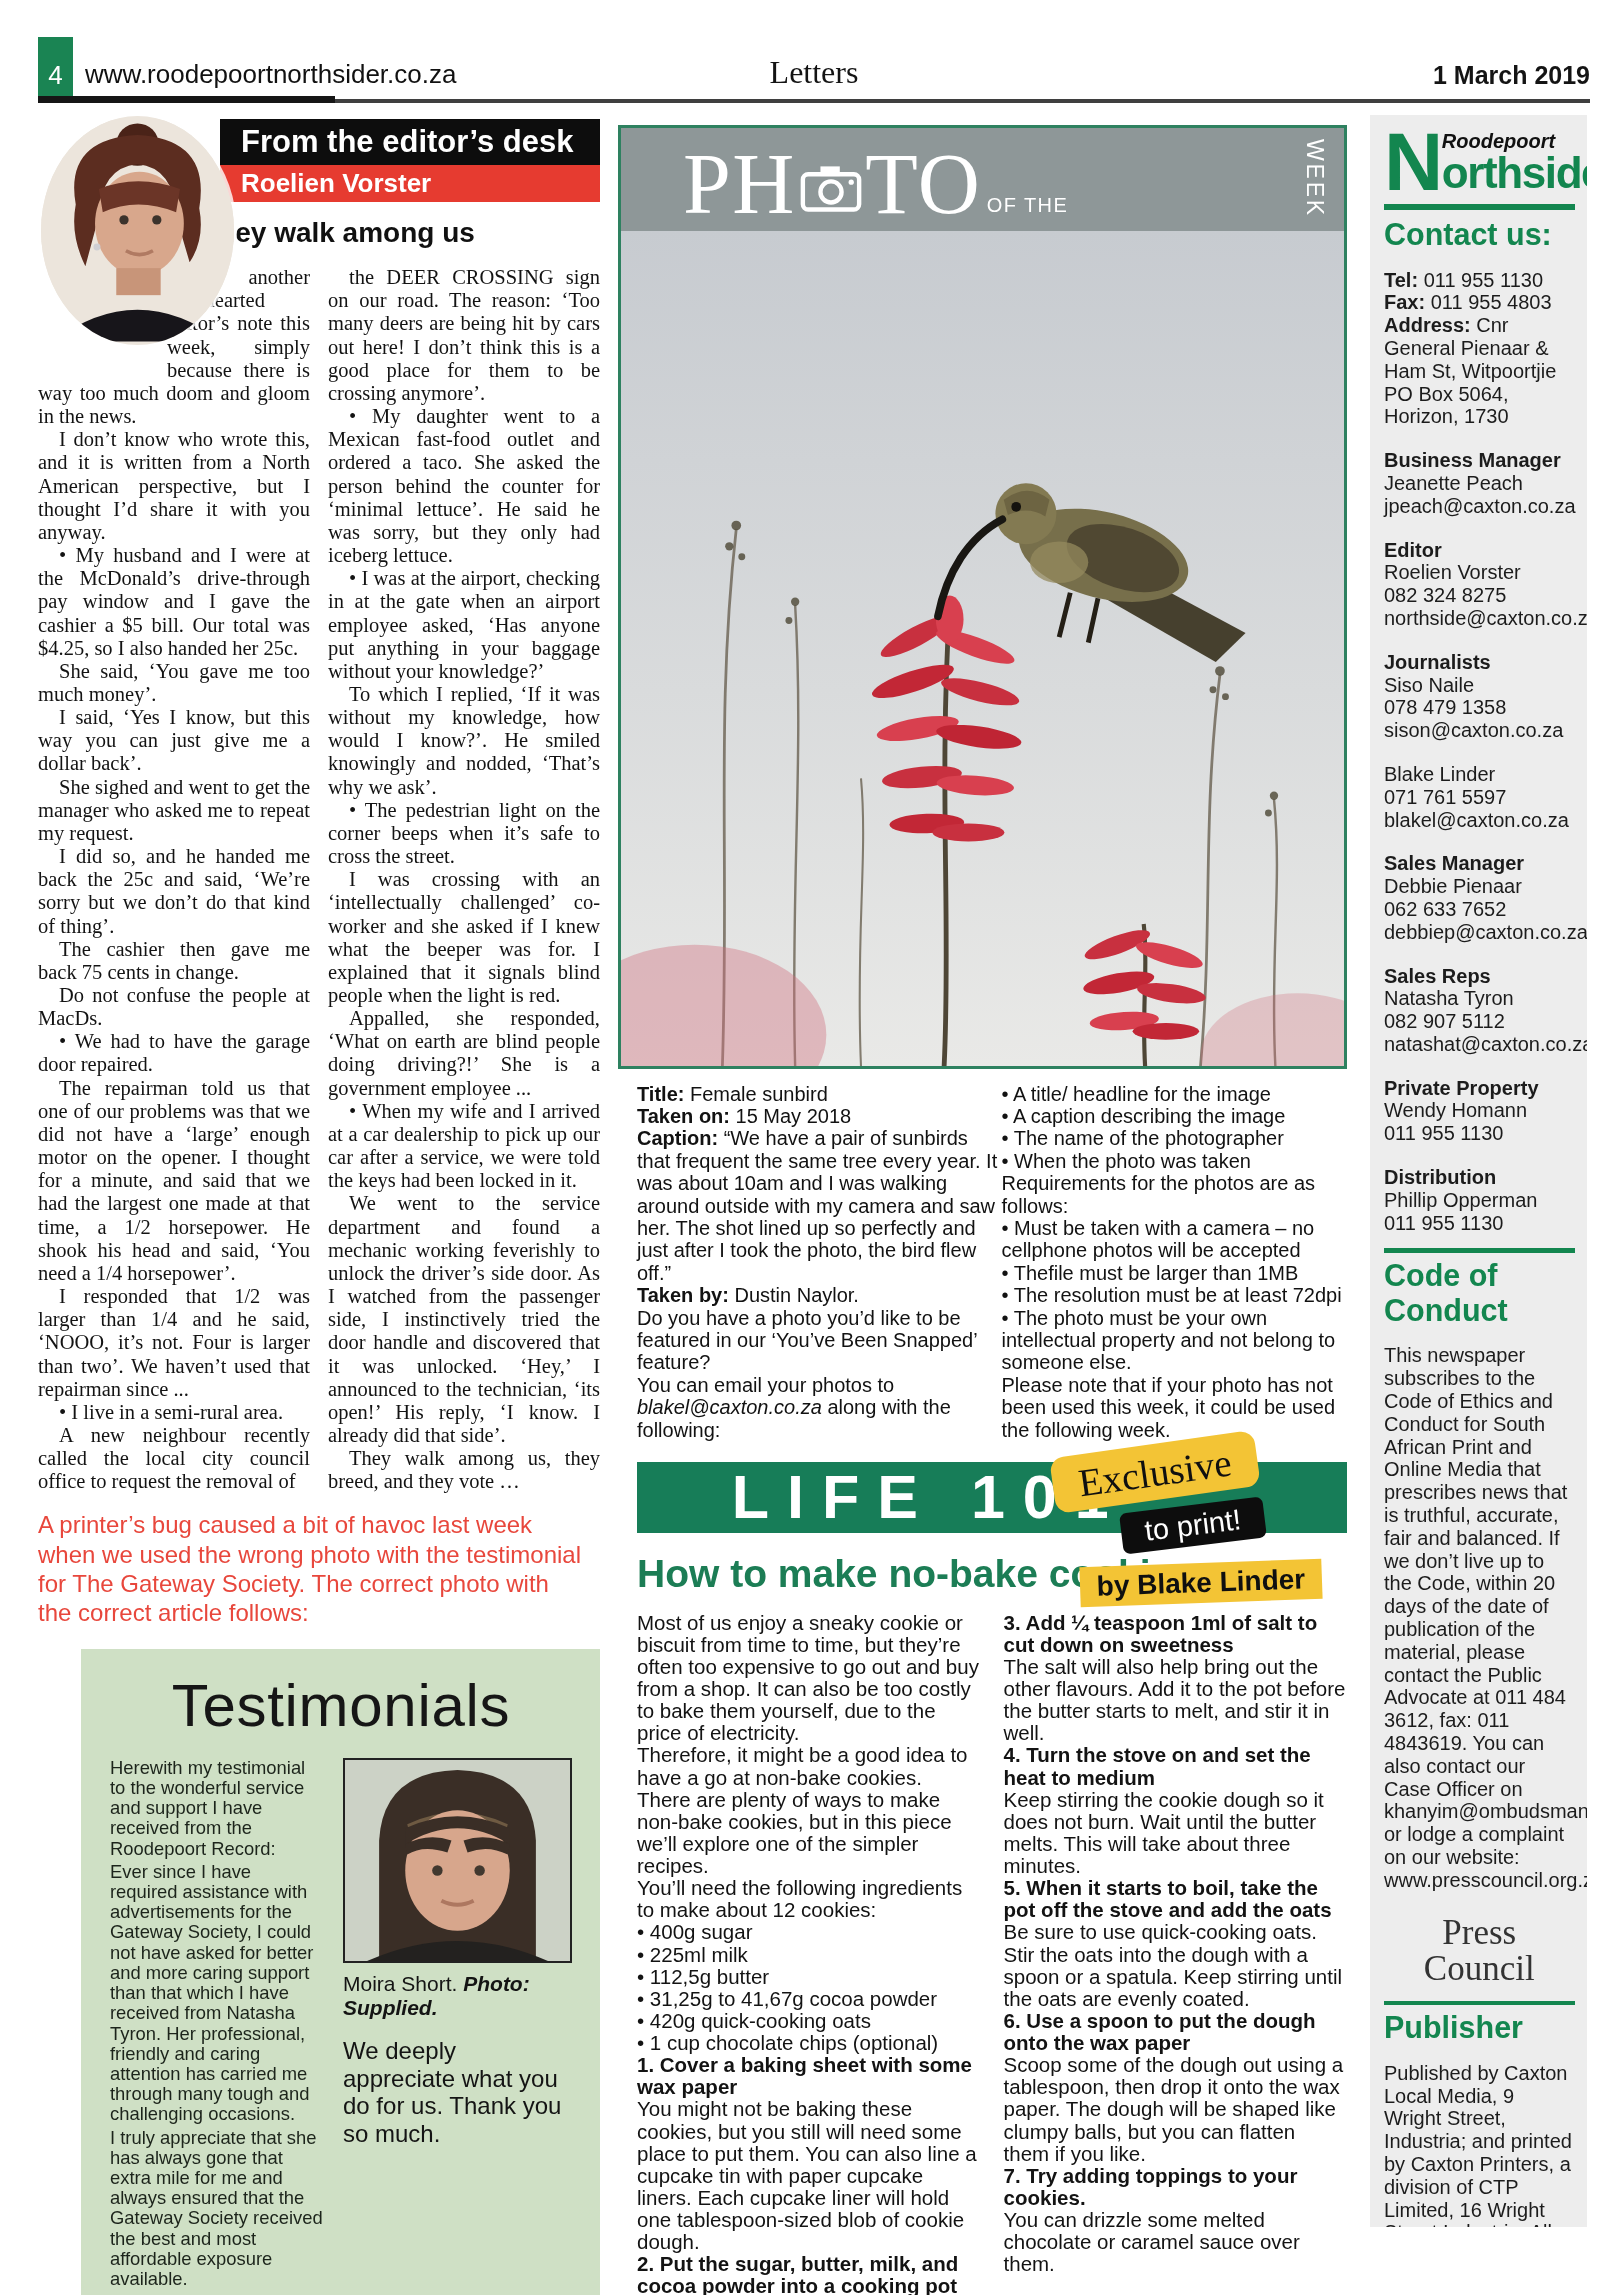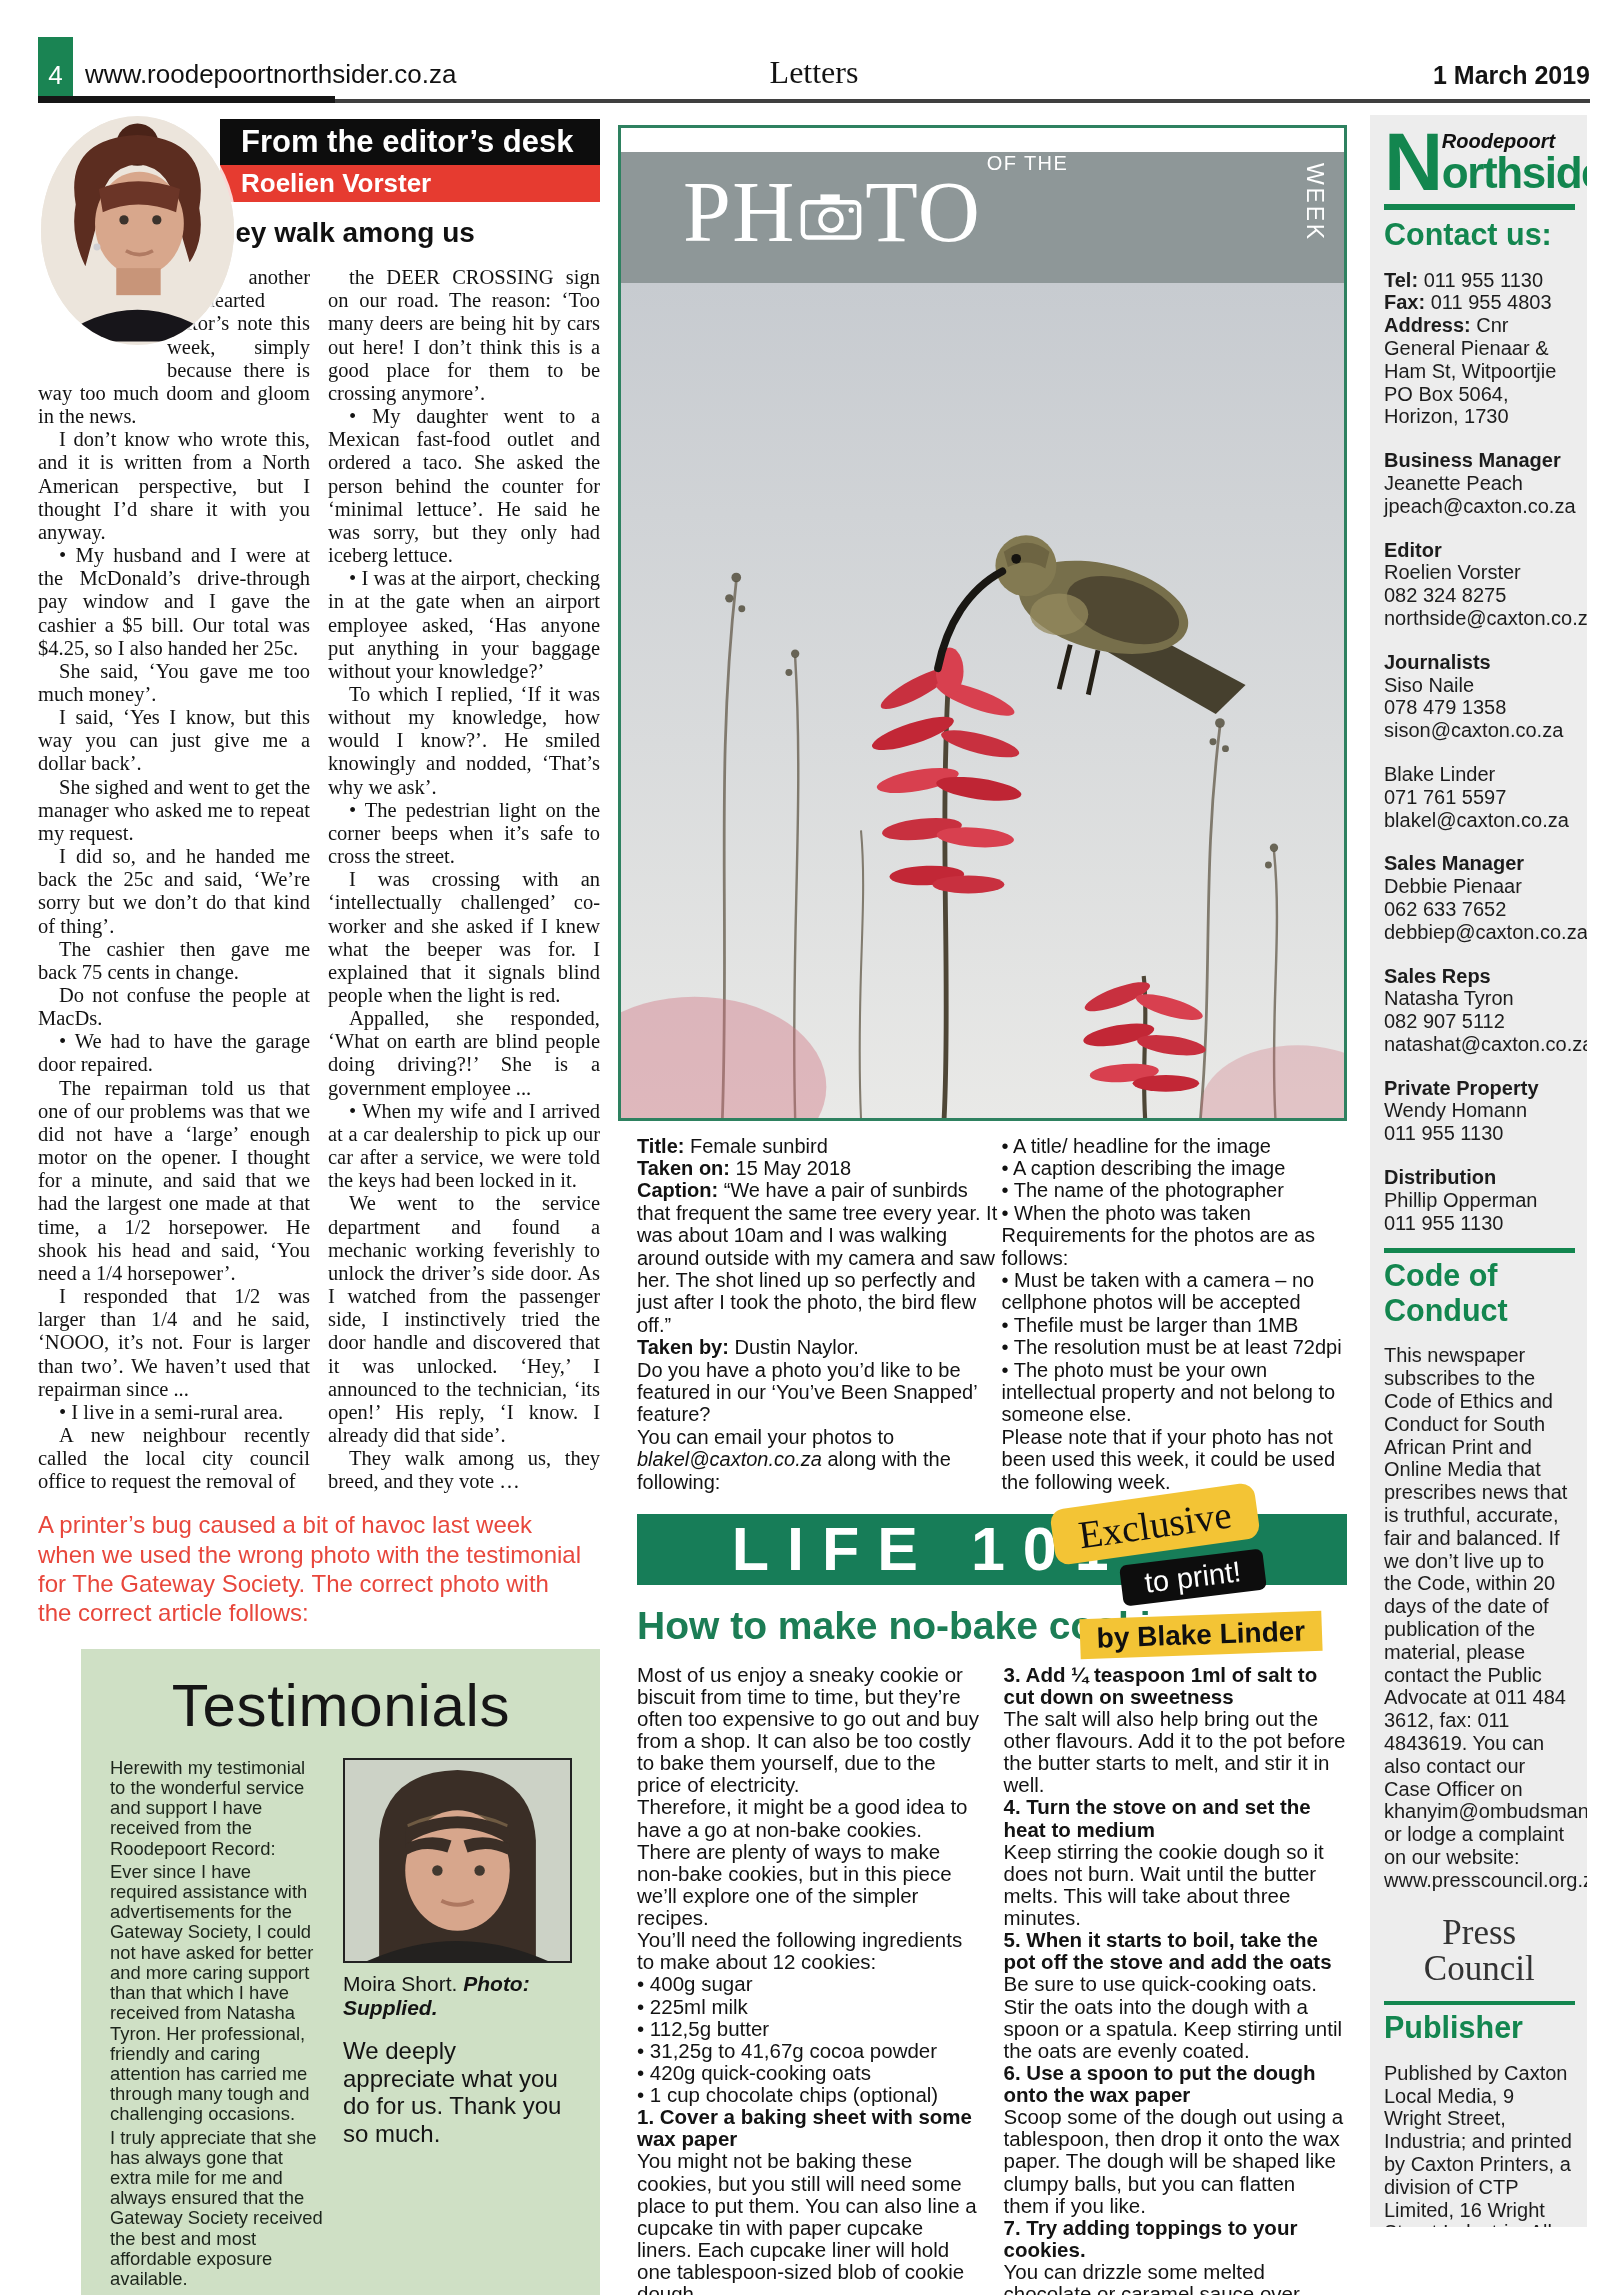--- a/index.html
+++ b/index.html
@@ -45,21 +45,21 @@
   .t-text p { margin:0 0 2.8px; }
   .t-photo-col { flex:0 0 229px; }
   .t-photo { width:229px; height:205px; border:2.1px solid #222; overflow:hidden; background:#ccd2c6; }
   .t-photo svg, .t2-photo svg { width:100%; height:100%; display:block; }
   .t-caption { margin-top:9.7px; font-size:21px; }
   .t-caption i { font-weight:bold; font-style:italic; }
   .t-close { margin-top:16.7px; font-size:24px; line-height:1.15; }
 
   
   .photo-week { margin:9.7px 12.5px 0 7px; border:3.5px solid #2e8160; }
-  .pw-banner { height:131px; background:#8e9798; display:flex; padding:0 0 9.7px 62px; position:relative;margin-top:24px; }
+  .pw-banner { height:103px; background:#8e9798; display:flex; align-items:flex-end; padding:0 0 9.7px 62px; position:relative; }
   .pw-word { color:#fff; font-family:"Liberation Serif", serif; font-size:86px; line-height:.85; letter-spacing:1.4px; display:flex; align-items:center; }
   .pw-cam { margin:0 2.8px; }
   .pw-ofthe { color:#fff; font-size:20px; letter-spacing:1.4px; margin-left:5.6px; margin-bottom:4.2px; }
   .pw-week { position:absolute; right:15.3px; top:11px; color:#fff; font-size:23px; letter-spacing:2.8px;
              writing-mode:vertical-rl; }
   .pw-image { height:835px; overflow:hidden; }
   .pw-image svg { width:100%; height:100%; display:block; }
 
   .pw-caption { display:flex; margin:14px 7px 0 26px; font-size:20px; line-height:1.12; color:#121212; }
   .pw-cap-left { flex:1.04; } .pw-cap-right { flex:1; }

